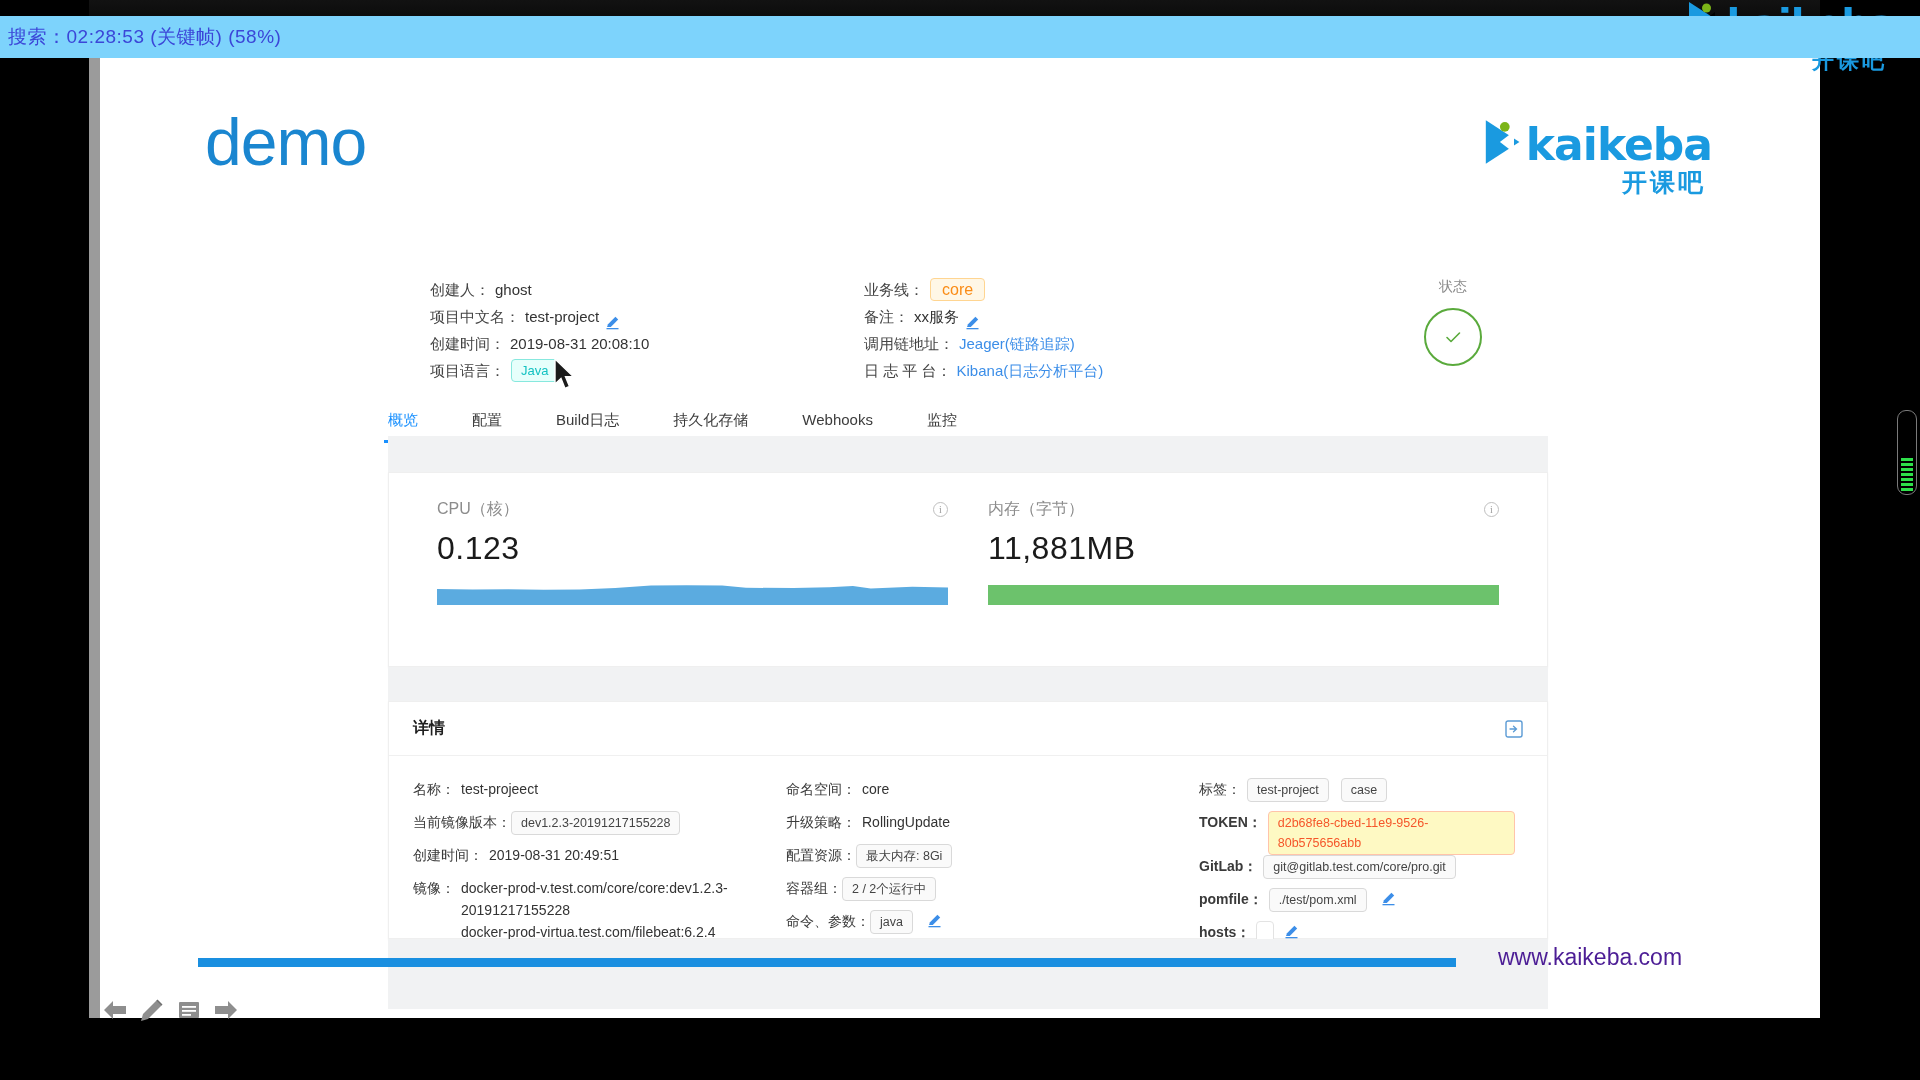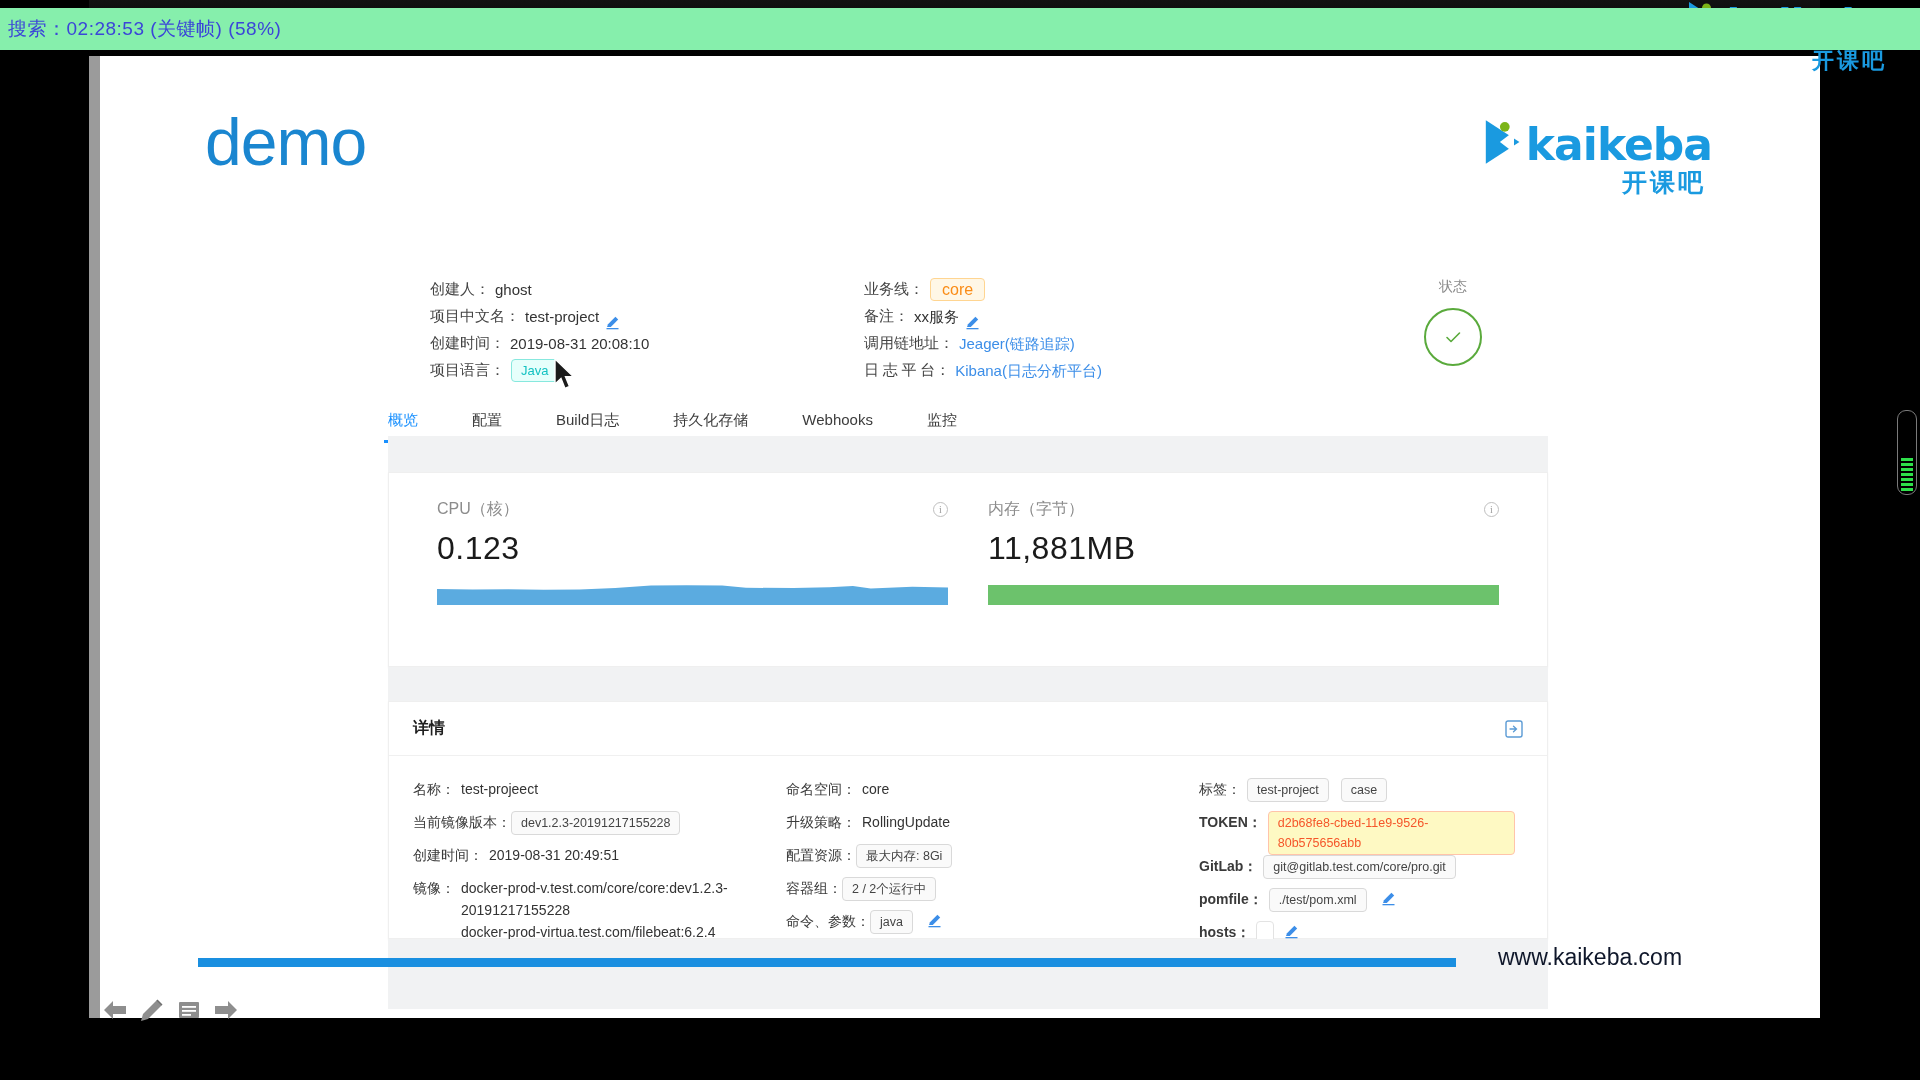--- a/index.html
+++ b/index.html
@@ -7,22 +7,22 @@
     width: 1920px; height: 1080px;
     background: #000;
     font-family: "Liberation Sans", sans-serif;
     overflow: hidden;
   }
 
   #root { position: relative; width: 1920px; height: 1080px; background:#000; }
 
   
   .search-bar {
-    position: absolute; left: 0; top: 8px; width: 1920px; height: 42px;
-    background: #86efac; color: #3b46d8;
+    position: absolute; left: 0; top: 16px; width: 1920px; height: 42px;
+    background: #7dd3fc; color: #3b46d8;
     font-size: 19px; line-height: 42px; padding-left: 8px;
     letter-spacing: .5px; white-space: nowrap;
     z-index: 40;
   }
 
   
   .top-strip {
     position: absolute; left: 89px; top: 0; width: 1731px; height: 56px;
     background: linear-gradient(180deg,#121212 0%, #060606 60%, #000 100%);
     z-index: 30;
@@ -62,21 +62,21 @@
     font-family: "Liberation Sans", sans-serif; letter-spacing:-1px;
   }
   .brand-watermark { position:absolute; right:108px; top:60px; }
 
   
   .meta { position:absolute; left:0; top:220px; width:100%; height:110px; }
   .meta-col { position:absolute; font-size:15px; color:#333; }
   .meta-col.c1 { left:330px; top:0; }
   .meta-col.c2 { left:764px; top:0; }
   .meta-row { height:27px; line-height:27px; white-space:nowrap; display:flex; align-items:center; }
-  .meta-label { color:#444;font-family:Liberation Serif, serif; }
+  .meta-label { color:#444; }
   .meta-val { color:#333; margin-left:5px; }
   .pencil {
     display:inline-block; width:16px; height:16px; margin-left:6px; cursor:pointer;
     position:relative; top:2px;
   }
   .link { color:#3c8ee8; cursor:pointer; margin-left:5px; }
 
   .tag {
     display:inline-block; font-size:13px; padding:1px 9px; border-radius:4px;
     border:1px solid transparent; line-height:19px; margin-left:6px;
@@ -158,21 +158,21 @@
   .export-ico { width:18px; height:18px; cursor:pointer; }
 
   
   .gap { position:absolute; left:0; width:1160px; background:#f1f2f3; }
 
   
   .blue-rule {
     position:absolute; left:198px; top:958px; width:1258px; height:9px; background:#1a8fe0;
   }
   .site {
-    position:absolute; left:1498px; top:944px; font-size:23px; color:#0f172a;
+    position:absolute; left:1498px; top:944px; font-size:23px; color:#4c1d95;
     font-family:"Liberation Sans", sans-serif;
   }
 
   
   .toolbar { position:absolute; left:100px; top:995px; display:flex; align-items:center; gap:7px; z-index:20;}
   .tb-ico { width:30px; height:30px; cursor:pointer; }
 
   
   .level-meter {
     position:absolute; right:3px; top:410px; width:20px; height:85px;

